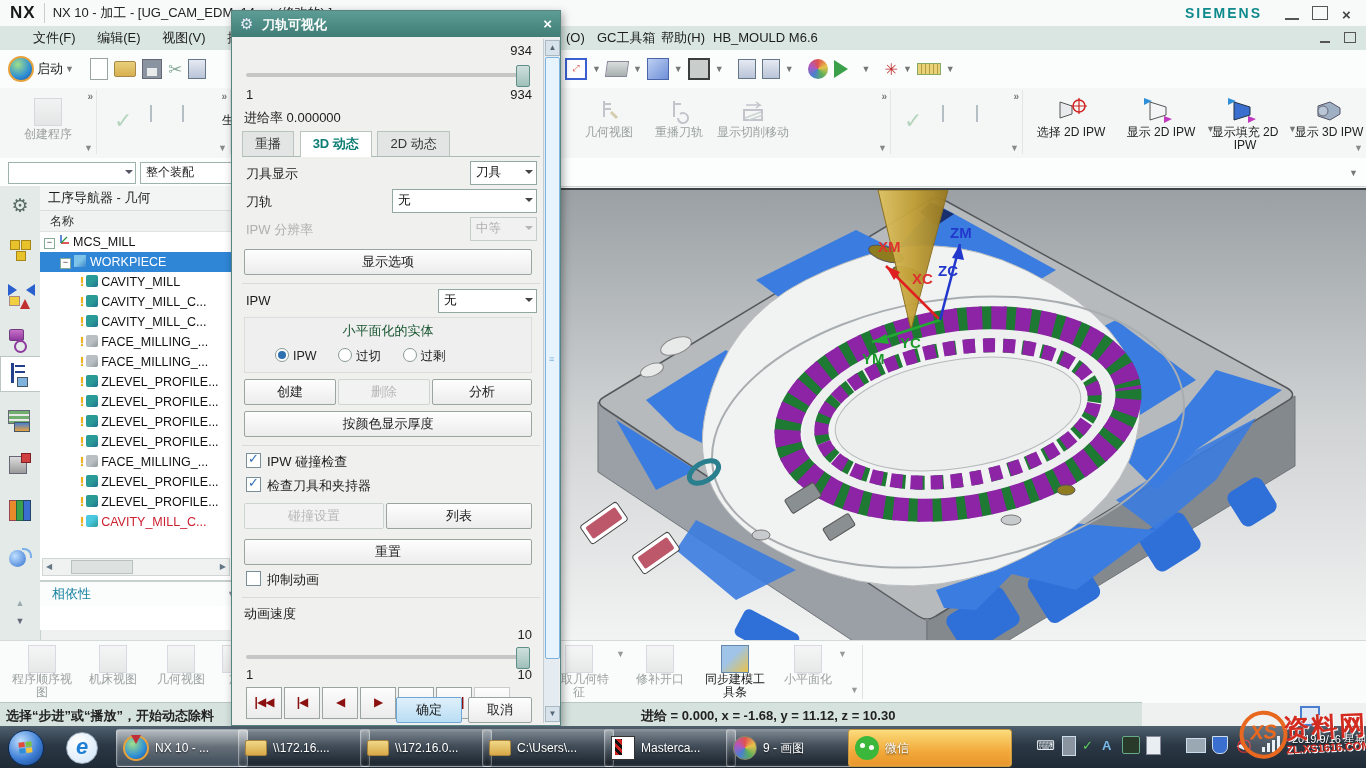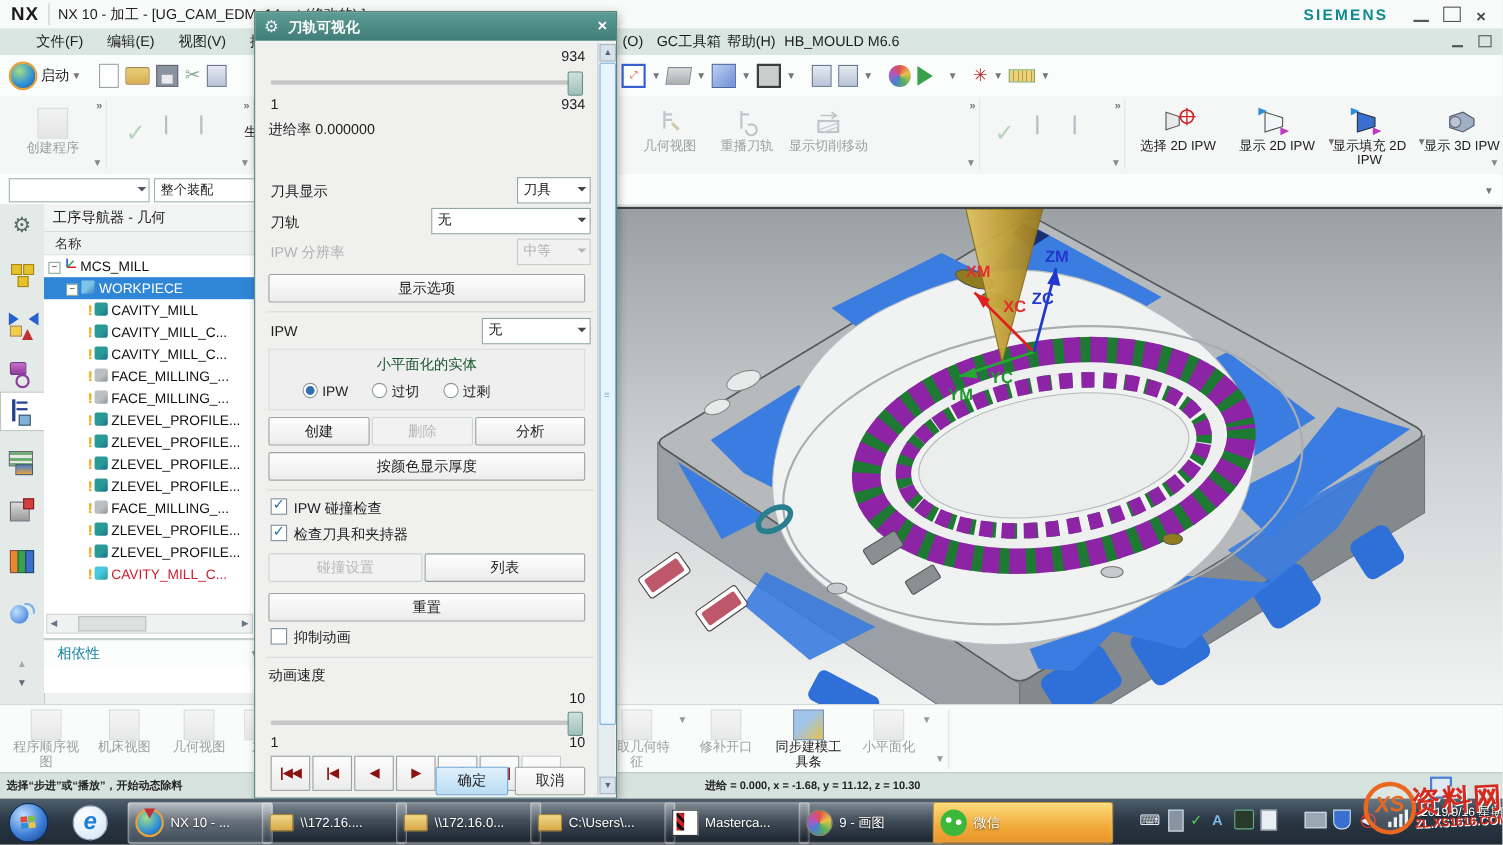--- a/index.html
+++ b/index.html
@@ -80,21 +80,21 @@
   .paneltab{position:absolute;left:0;width:192px;height:24px;border-top:2px solid #c6d0cc;background:#fbfcfc;color:#1580a0;font-size:13px;line-height:24px;padding-left:12px}
 
   
   .viewport{left:556px;top:188px;width:810px;height:452px;border-top:2px solid #3d4246;overflow:hidden}
 
   
   .btoolbar{left:0;top:640px;width:1366px;height:62px;background:#fafbfb;border-top:1px solid #d3dad7}
   .bitem{position:absolute;top:4px;text-align:center}
   .bico{width:26px;height:26px;margin:0 auto;opacity:.4;border:1px solid #aab;background:linear-gradient(#eee,#ccc)}
   .bico.on{opacity:1;background:linear-gradient(135deg,#9fc4e8 40%,#e8c24a);border-color:#68a}
-  .statusbar{left:0;top:702px;width:1366px;height:24px;background:#d6e2de;border-top:1px solid #bac8c3;font-weight:bold;font-size:10px}
+  .statusbar{left:0;top:702px;width:1142px;height:24px;background:#d6e2de;border-top:1px solid #bac8c3;font-weight:bold;font-size:13px}
   .stico{position:absolute;left:1300px;top:3px;width:16px;height:16px;border:2px solid #4a7fd0;background:#dfe8f5}
 
   
   .taskbar{left:0;top:726px;width:1366px;height:42px;background:linear-gradient(#50606e,#2b3845 45%,#1f2a35);z-index:180}
   .orb{position:absolute;left:8px;top:4px;width:34px;height:34px;border-radius:50%;background:radial-gradient(circle at 35% 30%,#bfe0ff,#3e7fd6 55%,#123f86);border:1px solid #0a2a55;overflow:hidden}
   .flag{position:absolute;left:10px;top:11px;width:13px;height:12px;transform:rotate(-6deg)}
   .flag i{position:absolute;width:6px;height:5px}
   .ie{position:absolute;left:66px;top:6px;width:30px;height:30px;border-radius:50%;background:radial-gradient(circle at 35% 30%,#fff,#cfe4f8);border:1px solid #9ab;color:#1f7fd6;font-weight:bold;font-size:22px;text-align:center;line-height:28px;font-style:italic}
   .task{position:absolute;top:3px;height:36px;border-radius:3px;border:1px solid rgba(255,255,255,.4);
         background:linear-gradient(rgba(255,255,255,.28),rgba(255,255,255,.10) 48%,rgba(0,0,0,.18));
@@ -583,20 +583,25 @@
 
   <span class="dlab" style="right:28px;top:32px">934</span>
   <div class="slider" style="left:14px;top:62px;width:284px">
     <span class="knob" style="right:0;top:-8px"></span>
   </div>
   <span class="dlab" style="left:14px;top:76px">1</span>
   <span class="dlab" style="right:28px;top:76px">934</span>
 
   <span class="dlab" style="left:12px;top:98px">进给率 0.000000</span>
 
+  <div class="tabs" style="top:120px">
+    <span class="tab">重播</span>
+    <span class="tab active">3D 动态</span>
+    <span class="tab">2D 动态</span>
+  </div>
 
   <span class="dlab" style="left:14px;top:154px">刀具显示</span>
   <span class="combo" style="left:238px;top:150px;width:60px"><span>刀具</span><span class="ar"></span></span>
 
   <span class="dlab" style="left:14px;top:182px">刀轨</span>
   <span class="combo" style="left:160px;top:178px;width:138px"><span>无</span><span class="ar"></span></span>
 
   <span class="dlab dis" style="left:14px;top:210px">IPW 分辨率</span>
   <span class="combo dis" style="left:238px;top:206px;width:60px"><span>中等</span><span class="ar"></span></span>
 

